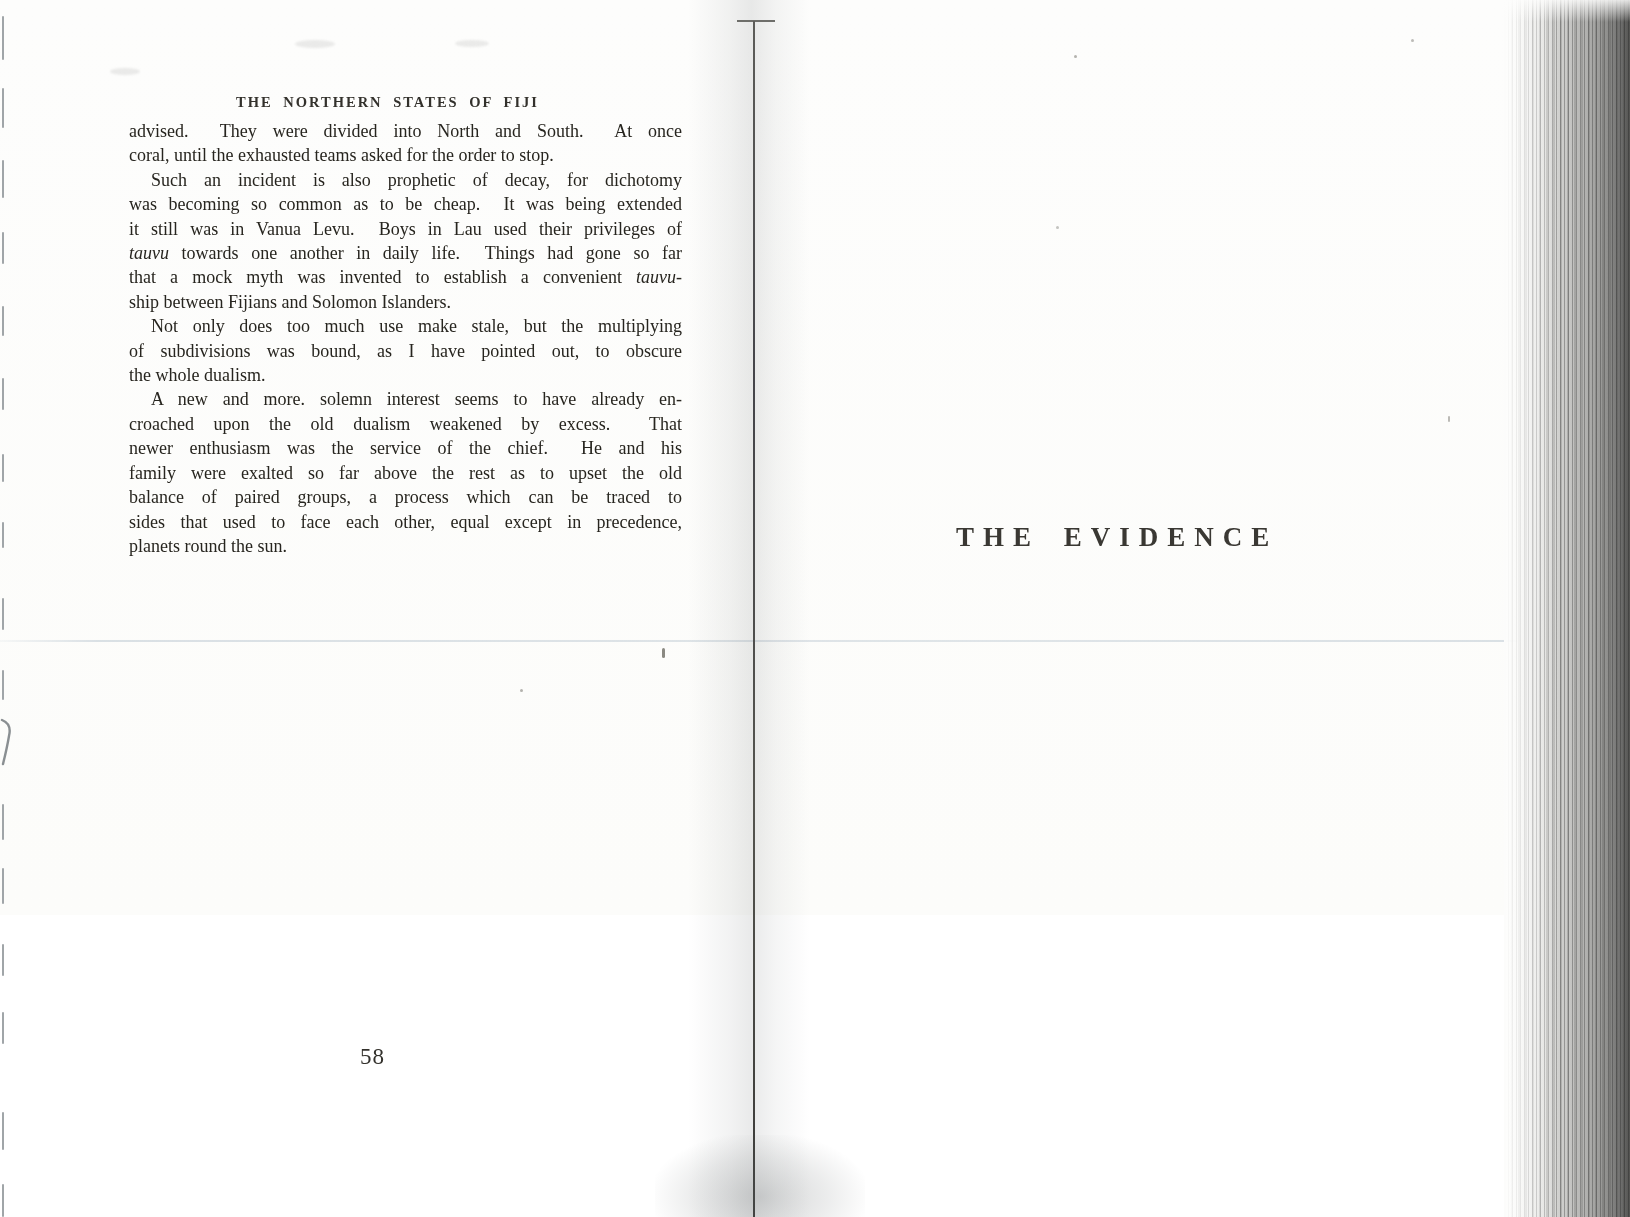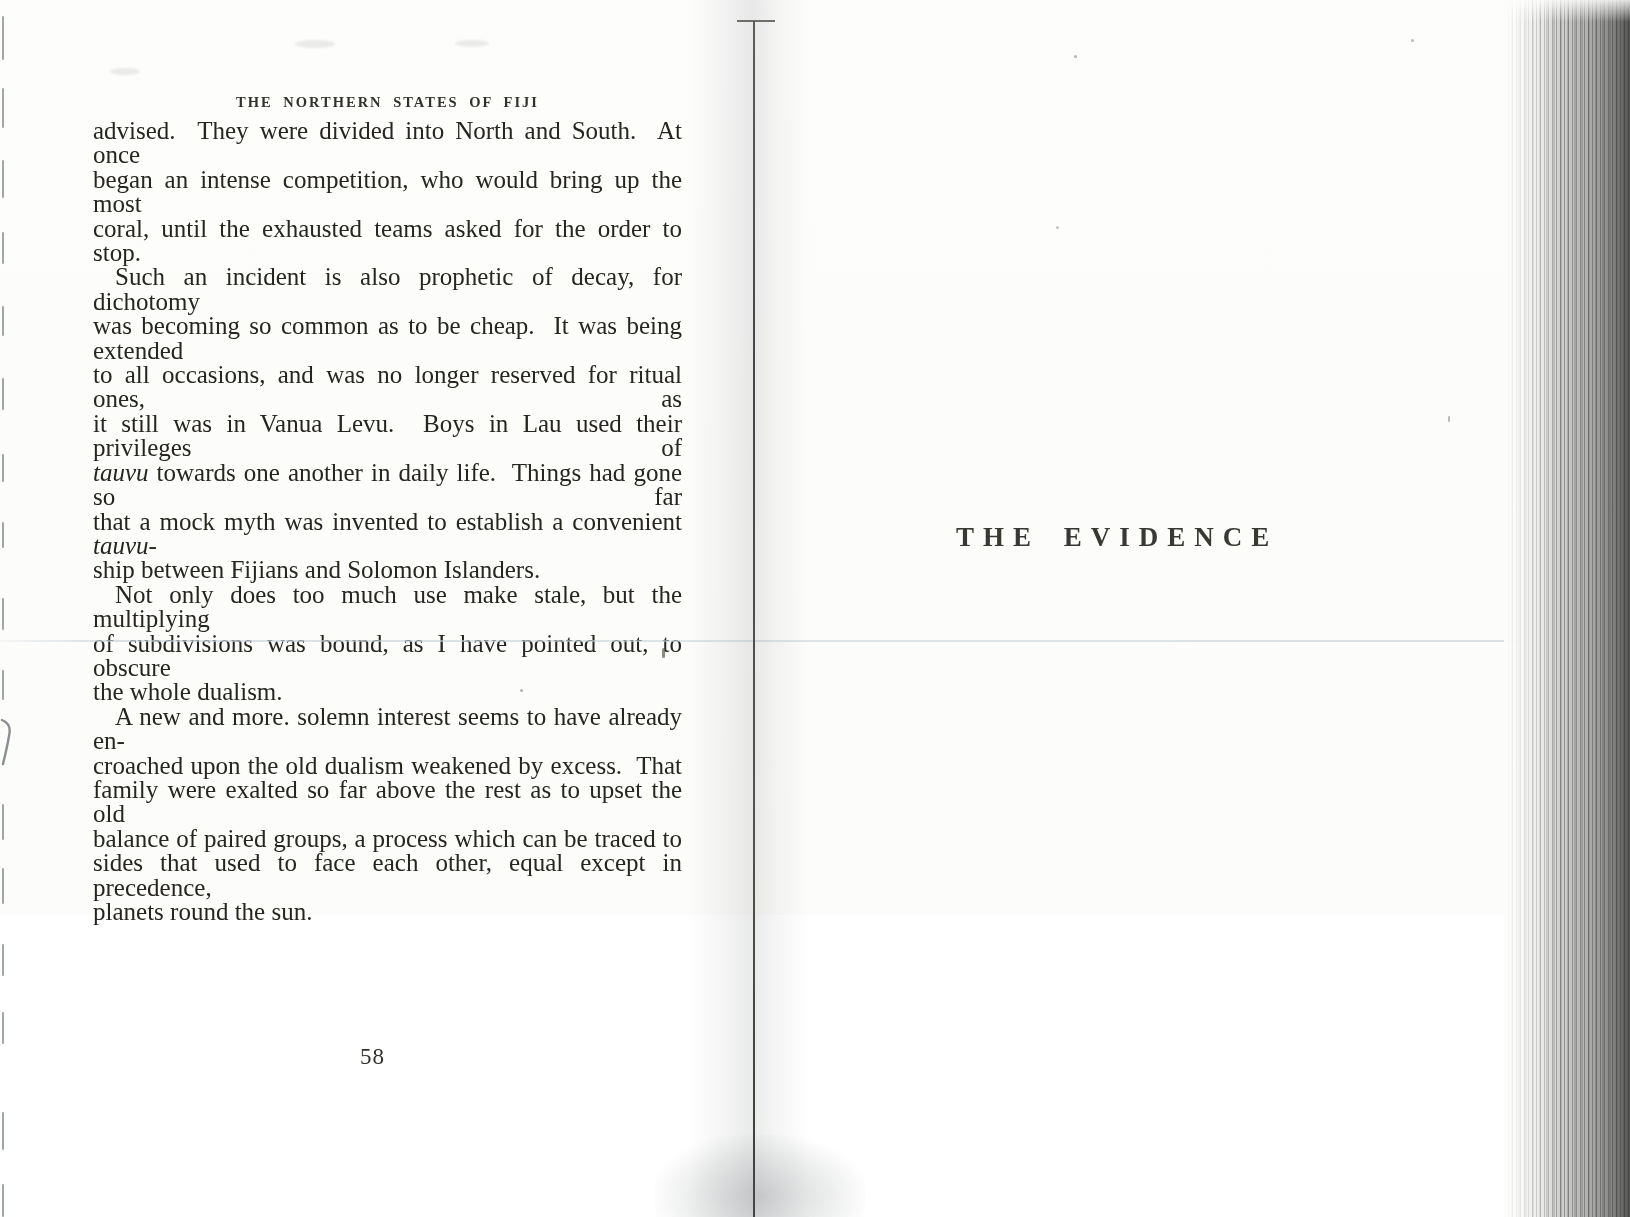--- a/index.html
+++ b/index.html
@@ -18,23 +18,24 @@
   .left-page { position: absolute; left: 0; top: 0; width: 755px; height: 1217px; }
   .running-header {
     position: absolute; left: 93px; top: 94px; width: 589px;
     text-align: center;
     font-size: 14.5px; font-weight: bold;
     letter-spacing: 2px; word-spacing: 5px;
     color: #33312c;
   }
   .body-text { position: absolute; left: 93px; top: 119px; width: 589px; }
   .line {
-    font-size: 25px; line-height: 24.4px; color: #27251f;
+    font-size: 18px; line-height: 24.4px; color: #27251f;
     text-align: justify; text-align-last: justify;
     white-space: pre-wrap;
+    margin-left: 36px;
   }
   .line.end { text-align-last: left; }
   .line.indent { text-indent: 22px; }
   .line em { font-style: italic; }
   .page-number {
     position: absolute; left: 360px; top: 1044px;
     font-size: 23px; color: #33312c; letter-spacing: 1px;
   }
   
   .right-page { position: absolute; left: 790px; top: 0; width: 720px; height: 1217px; }
@@ -99,34 +100,33 @@
 </style>
 </head>
 <body>
 
 <div class="spread">
 
   <div class="left-page">
     <div class="running-header">THE NORTHERN STATES OF FIJI</div>
     <div class="body-text">
         <div class="line"><span>advised.  They were divided into North and South.  At once</span></div>
-        <div class="line"><span>began an intense competition, who would bring up the most</span></div>
         <div class="line end"><span>coral, until the exhausted teams asked for the order to stop.</span></div>
         <div class="line indent"><span>Such an incident is also prophetic of decay, for dichotomy</span></div>
         <div class="line"><span>was becoming so common as to be cheap.  It was being extended</span></div>
-        <div class="line"><span>to all occasions, and was no longer reserved for ritual ones, as</span></div>
         <div class="line"><span>it still was in Vanua Levu.  Boys in Lau used their privileges of</span></div>
         <div class="line"><em>tauvu</em><span> towards one another in daily life.  Things had gone so far</span></div>
         <div class="line"><span>that a mock myth was invented to establish a convenient </span><em>tauvu-</em></div>
         <div class="line end"><span>ship between Fijians and Solomon Islanders.</span></div>
         <div class="line indent"><span>Not only does too much use make stale, but the multiplying</span></div>
         <div class="line"><span>of subdivisions was bound, as I have pointed out, to obscure</span></div>
         <div class="line end"><span>the whole dualism.</span></div>
         <div class="line indent"><span>A new and more. solemn interest seems to have already en-</span></div>
         <div class="line"><span>croached upon the old dualism weakened by excess.  That</span></div>
+        <div class="line"><span>newer enthusiasm was the service of the chief.  He and his</span></div>
         <div class="line"><span>family were exalted so far above the rest as to upset the old</span></div>
         <div class="line"><span>balance of paired groups, a process which can be traced to</span></div>
         <div class="line"><span>sides that used to face each other, equal except in precedence,</span></div>
         <div class="line end"><span>planets round the sun.</span></div>
       </div>
     <div class="page-number">58</div>
   </div>
 
   <div class="right-page">
     <div class="section-title">THE EVIDENCE</div>

